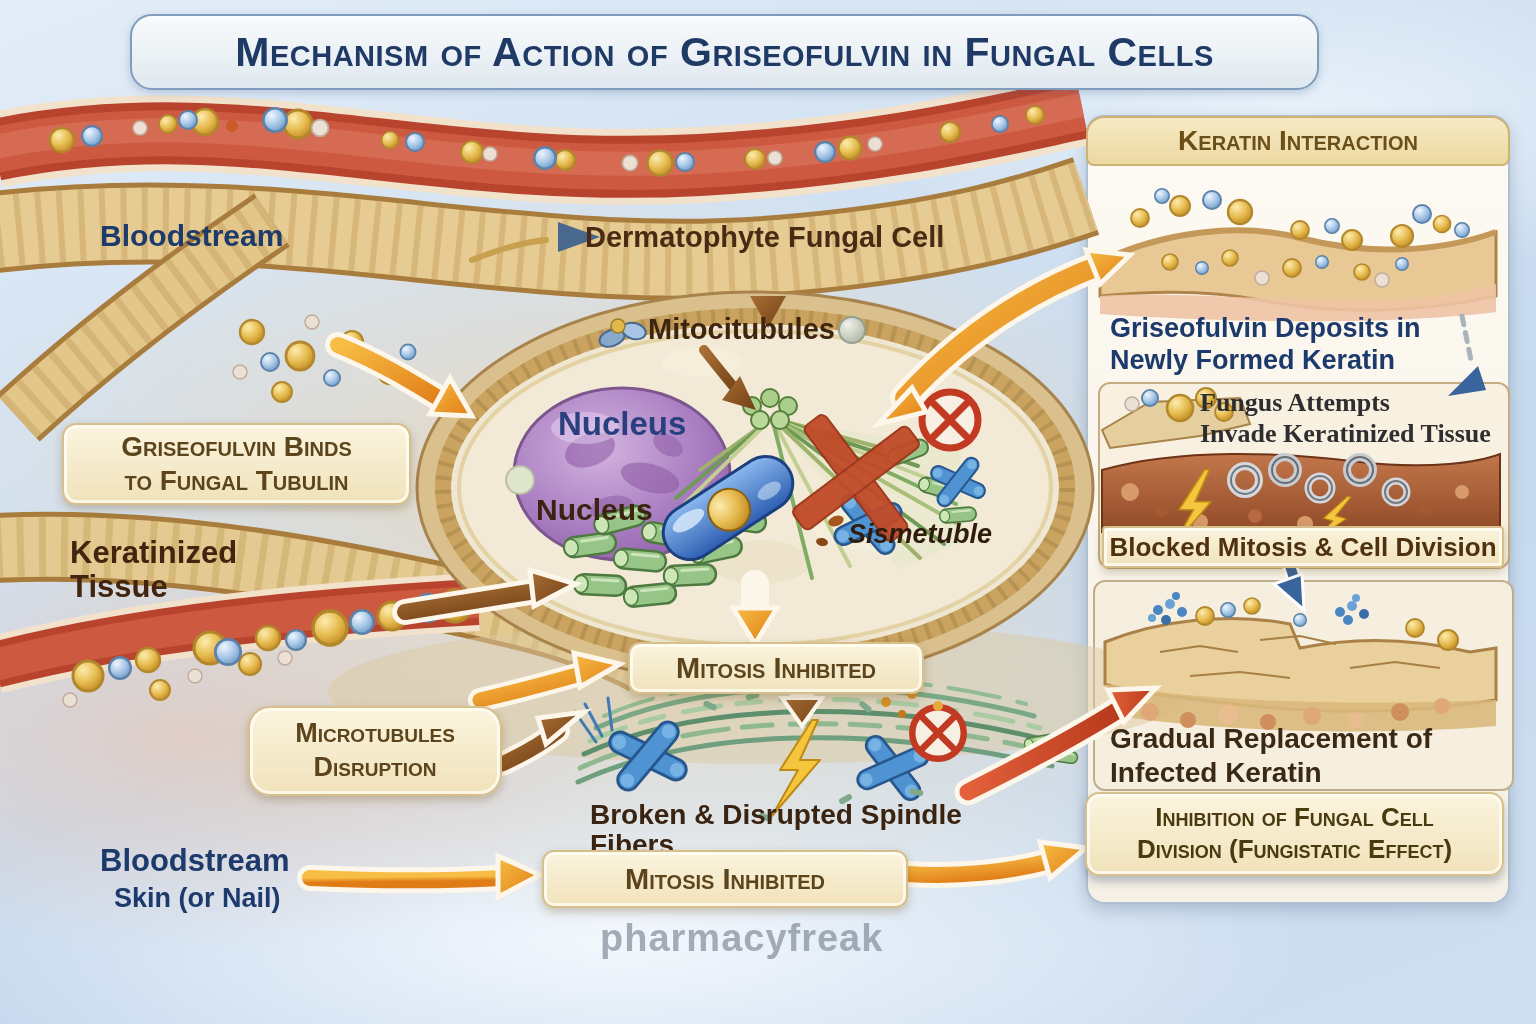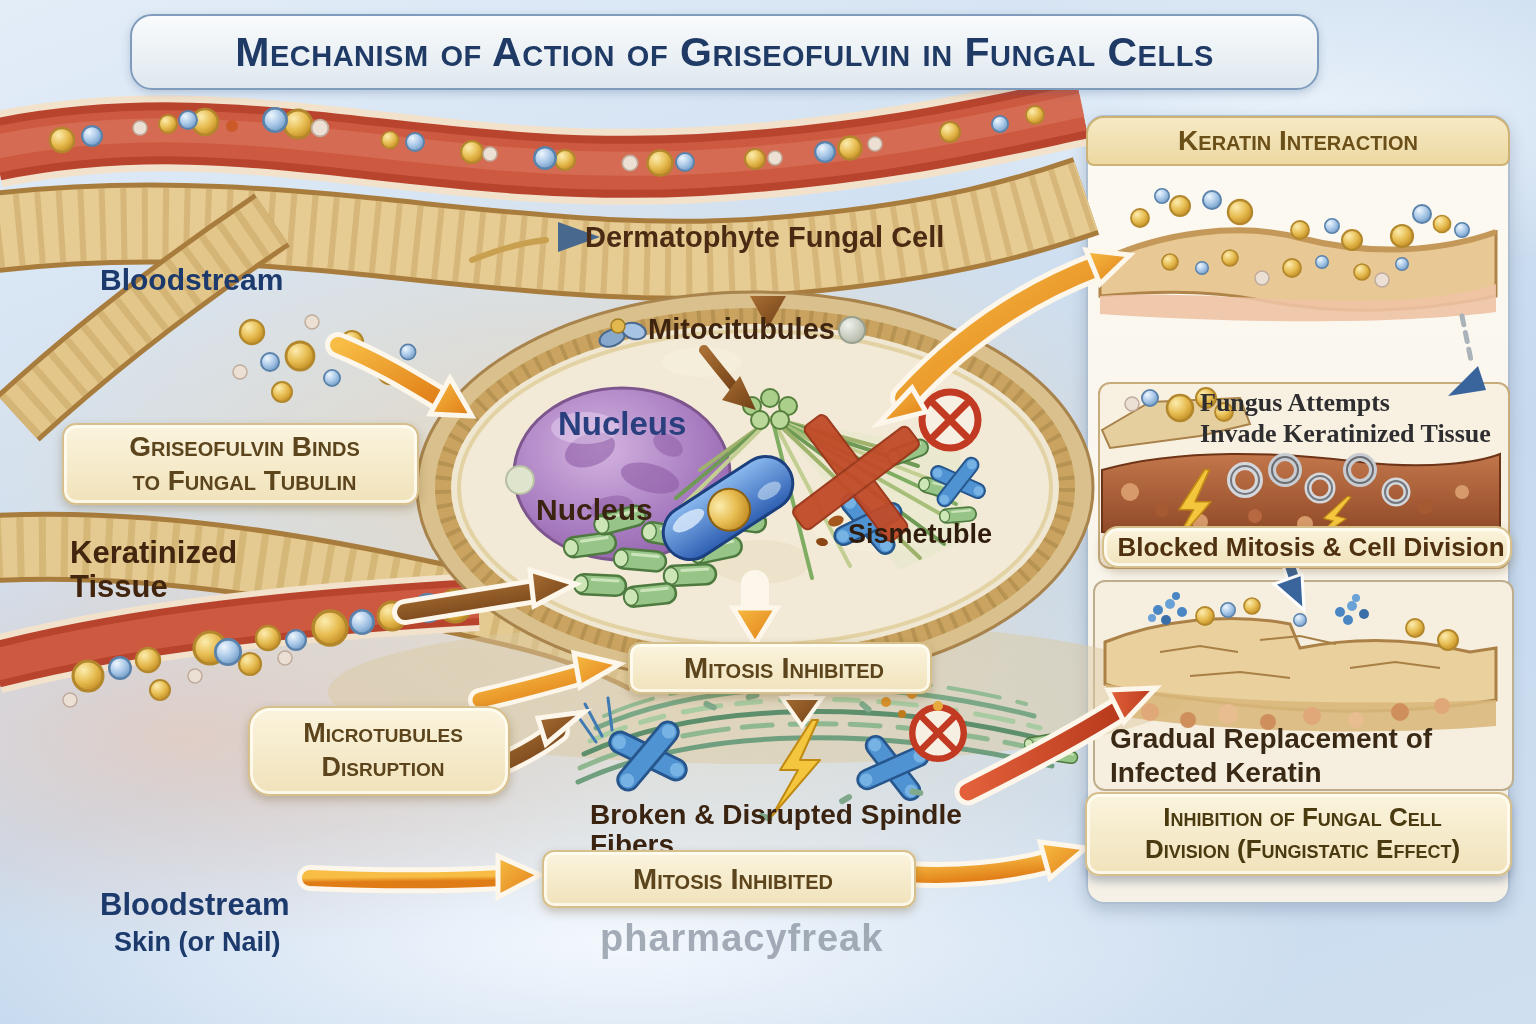--- a/index.html
+++ b/index.html
@@ -2,36 +2,36 @@
 <html><head>
 <meta charset="utf-8">
 <style>
   html,body{margin:0;padding:0;background:#b9cfe8;}
   #stage{position:relative;width:1536px;height:1024px;overflow:hidden;
          font-family:"Liberation Sans",sans-serif;
          background:linear-gradient(160deg,#e3edf8 0%,#d3e2f2 30%,#c6d9ee 62%,#cfdff0 100%);}
   .wash{position:absolute;z-index:0;pointer-events:none;}
   #art{position:absolute;left:0;top:0;z-index:2;}
   .lbl{position:absolute;z-index:3;font-weight:bold;line-height:1.08;}
-  .navy{color:#1d3a6d;margin-top:44px;}
+  .navy{color:#1d3a6d;}
   .brown{color:#4a2a12;}
   .cream-box{position:absolute;z-index:3;display:flex;flex-direction:column;justify-content:center;
     background:linear-gradient(#fbf4de,#f0e2ba);border:2px solid #d6bf8a;border-radius:14px;
     box-shadow:0 4px 10px rgba(110,80,30,.3), inset 0 0 0 3px rgba(255,253,244,.8);
-    color:#5c451c;font-weight:bold;font-variant:small-caps;text-align:center;padding-left:8px;}
+    color:#5c451c;font-weight:bold;font-variant:small-caps;text-align:center;}
   .panel-bg{position:absolute;z-index:1;}
   #rp-main{left:1086px;top:115px;width:420px;height:785px;background:linear-gradient(#fdfaf3,#f6f1e6);
     border:2px solid #aebfd2;border-radius:18px;box-shadow:0 6px 16px rgba(60,80,110,.25);}
   #rp-header{position:absolute;z-index:3;left:1086px;top:116px;width:424px;height:50px;
     background:linear-gradient(#f6e9c4,#ecd9a2);border:2px solid #cdb274;border-radius:18px 18px 8px 8px;
     box-sizing:border-box;display:flex;align-items:center;justify-content:center;
     color:#6b4f18;font-weight:bold;font-variant:small-caps;font-size:28px;}
   #rp-sub2{left:1098px;top:382px;width:408px;height:183px;background:#f8f1e1;border:2px solid #c6ab7c;border-radius:12px;}
   #rp-sub3{left:1093px;top:580px;width:417px;height:207px;background:#f6efdf;border:2px solid #bfae8d;border-radius:12px;}
-  #rp-blocked{left:1102px;top:526px;width:398px;height:38px;border-radius:16px;font-size:26px;font-variant:normal;color:#4f3110;}
+  #rp-blocked{left:1102px;top:526px;width:398px;height:38px;border-radius:4px;font-size:26px;font-variant:normal;color:#4f3110;}
   #rp-bottom{left:1085px;top:792px;width:415px;height:80px;font-size:26px;line-height:1.22;color:#4a3a10;
     box-shadow:0 6px 8px rgba(70,90,120,.35), inset 0 0 0 3px rgba(255,253,244,.8);}
   #title-box{position:absolute;z-index:3;left:130px;top:14px;width:1185px;height:72px;
     background:linear-gradient(#f9fbfc,#dfe8ef);border:2px solid #7f9cbd;border-radius:22px;
     box-shadow:0 3px 8px rgba(60,90,130,.25);display:flex;align-items:center;justify-content:center;}
   #title-text{color:#203a66;font-weight:bold;font-variant:small-caps;font-size:41px;letter-spacing:.5px;}
   .ctr{text-align:left;}
   #watermark{color:#8d97a3;opacity:.78;letter-spacing:1px;}
 </style>
 </head>
@@ -499,40 +499,44 @@
     <div>Keratinized</div>
     <div>Tissue</div>
   </div>
 
   <div class="lbl" style="left:648px;top:314px;font-size:29px;color:#3f2410;">Mitocitubules</div>
 
   <div class="lbl ctr" style="left:558px;top:406px;width:140px;font-size:33px;color:#2a3f7e;">Nucleus</div>
 
   <div class="lbl" style="left:536px;top:494px;font-size:30px;color:#3a2310;">Nucleus</div>
 
-  <div class="lbl" style="left:848px;top:520px;font-size:27px;color:#2f1c0c;">Sismetuble</div>
+  <div class="lbl" style="left:848px;top:520px;font-size:27px;color:#2f1c0c;font-style:italic;">Sismetuble</div>
 
   <div class="cream-box" style="left:628px;top:642px;width:292px;height:48px;font-size:29px;border-radius:12px;">Mitosis Inhibited</div>
 
   <div class="cream-box" style="left:248px;top:706px;width:250px;height:86px;font-size:27px;line-height:1.25;border-radius:22px;">
     <span>Microtubules</span>
     <span>Disruption</span>
   </div>
 
   <div class="lbl ctr" style="left:590px;top:800px;width:430px;font-size:28px;color:#3a2310;">Broken &amp; Disrupted Spindle Fibers</div>
 
   <div class="lbl navy" style="left:100px;top:844px;font-size:31px;">Bloodstream</div>
   <div class="lbl navy" style="left:114px;top:884px;font-size:27px;font-weight:600;">Skin (or Nail)</div>
 
   <div class="cream-box" style="left:542px;top:850px;width:362px;height:54px;font-size:29px;border-radius:12px;">Mitosis Inhibited</div>
 
   <div class="lbl ctr" id="watermark" style="left:600px;top:918px;width:340px;font-size:38px;">pharmacyfreak</div>
 
   <div id="rp-header">Keratin Interaction</div>
 
+  <div class="lbl navy ctr" style="left:1110px;top:312px;width:350px;font-size:27px;line-height:1.2;">
+    <div>Griseofulvin Deposits in</div>
+    <div>Newly Formed Keratin</div>
+  </div>
 
   <div class="lbl ctr" style="left:1200px;top:388px;width:335px;font-size:26px;color:#2e2e30;line-height:1.18;font-family:Liberation Serif, serif;">
     <div>Fungus Attempts</div>
     <div>Invade Keratinized Tissue</div>
   </div>
 
   <div class="cream-box" id="rp-blocked">Blocked Mitosis &amp; Cell Division</div>
 
   <div class="lbl ctr" style="left:1110px;top:722px;width:345px;font-size:28px;color:#3a2914;line-height:1.2;">
     <div>Gradual Replacement of</div>

